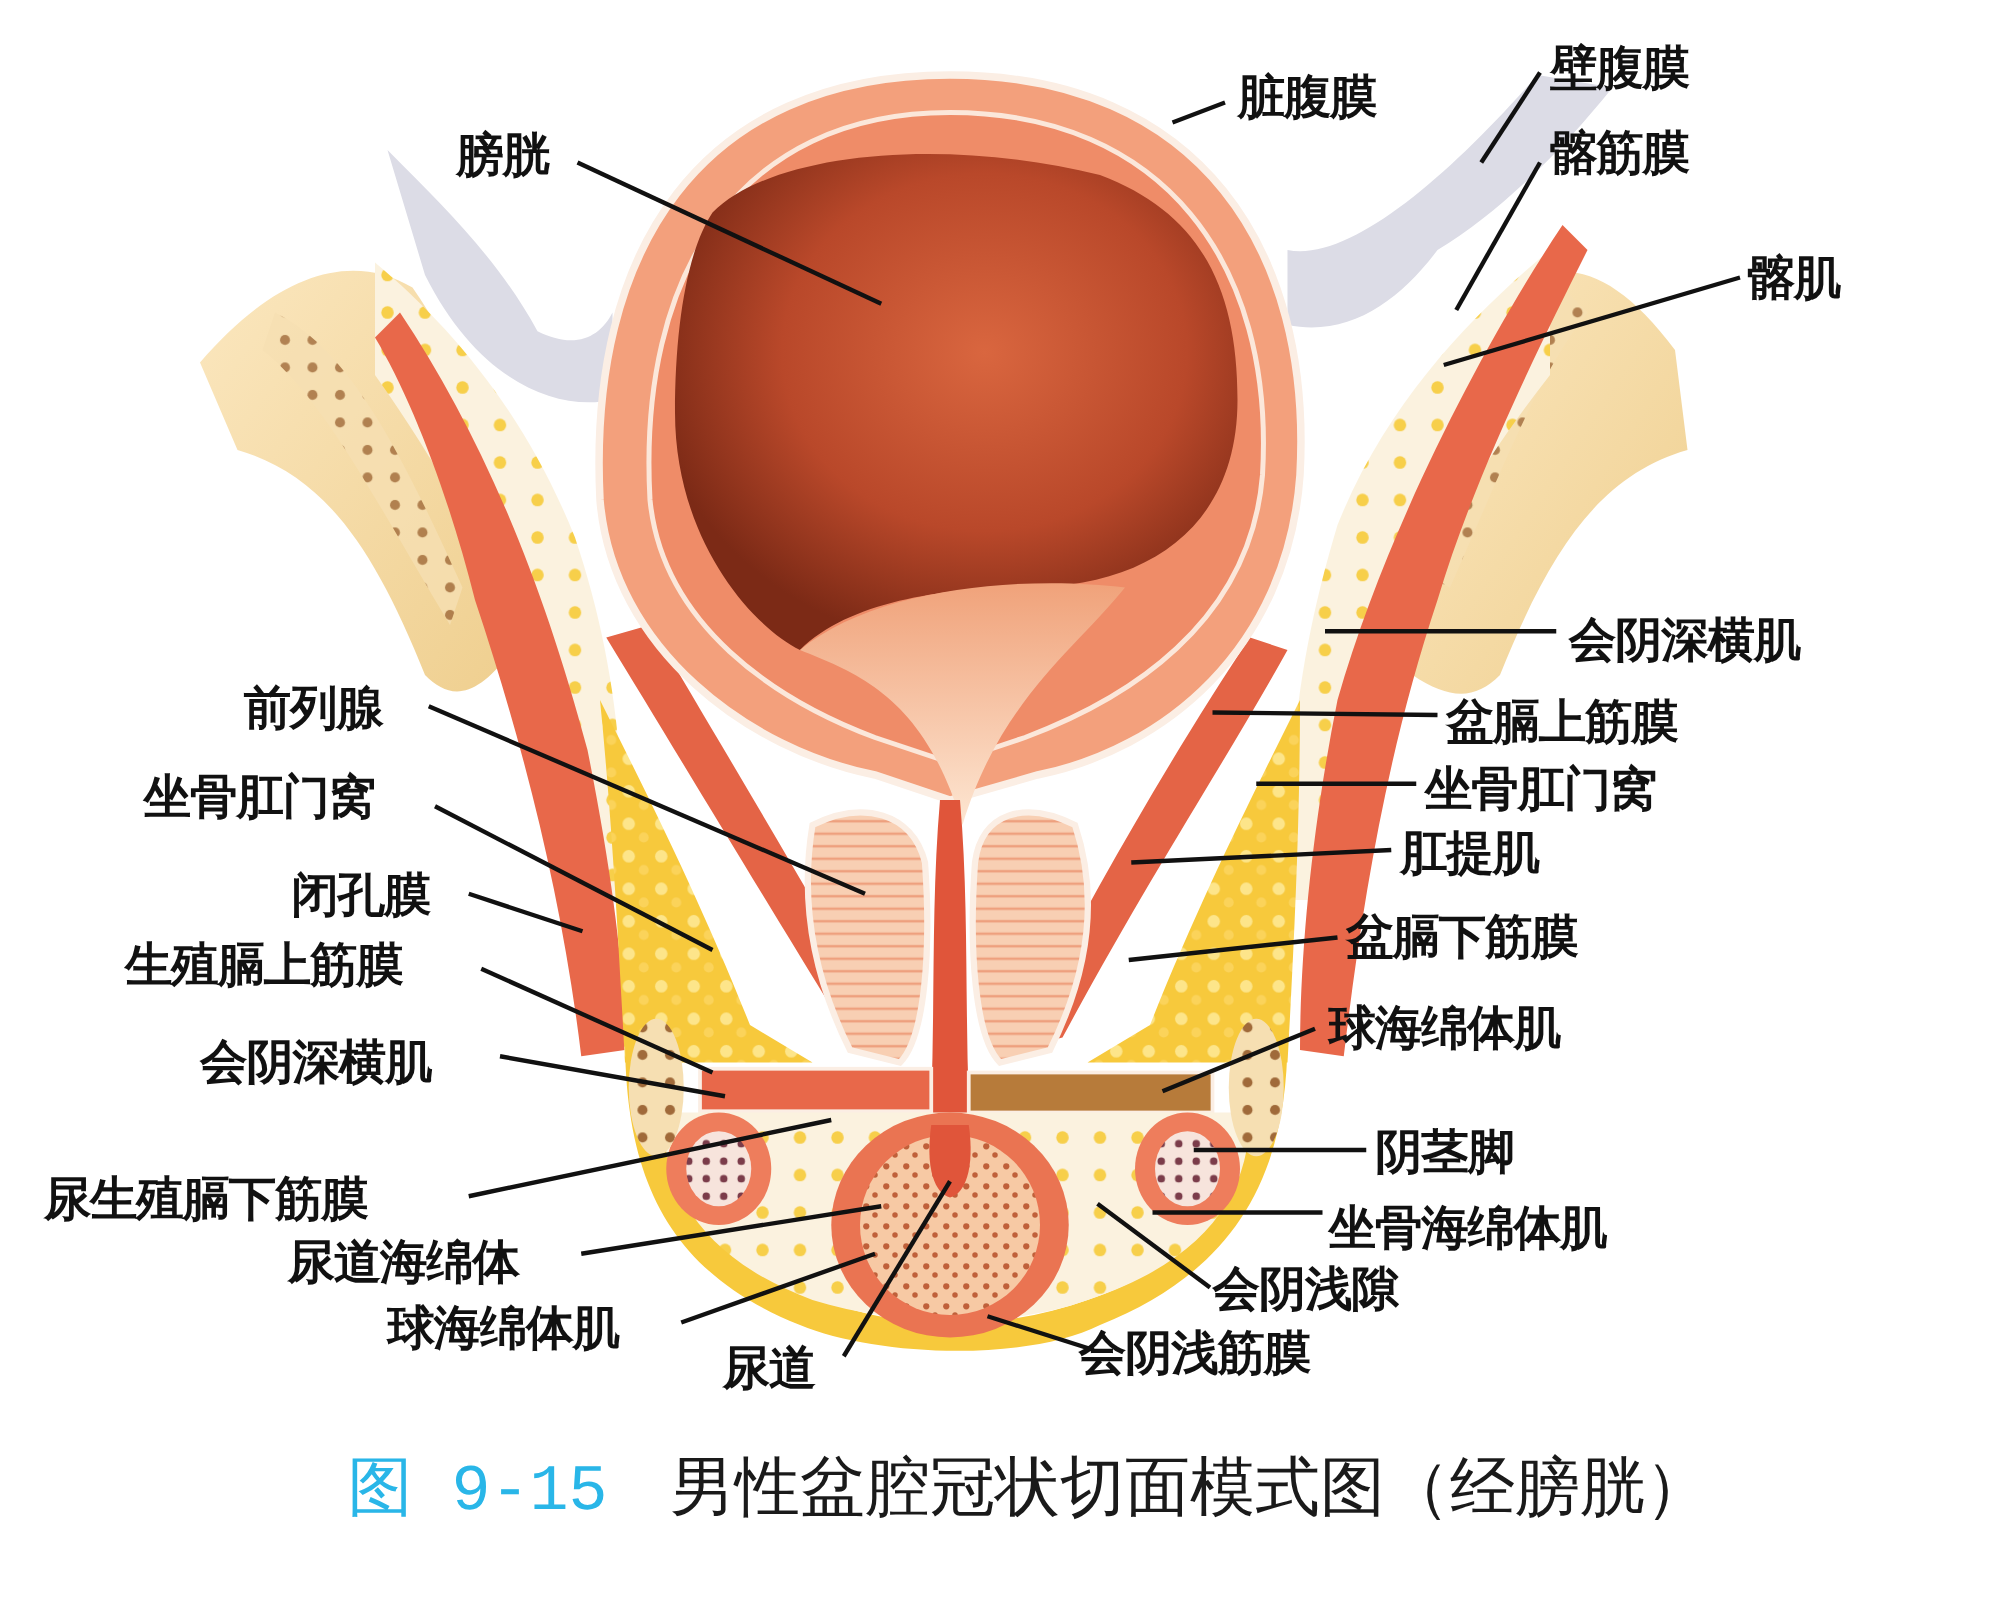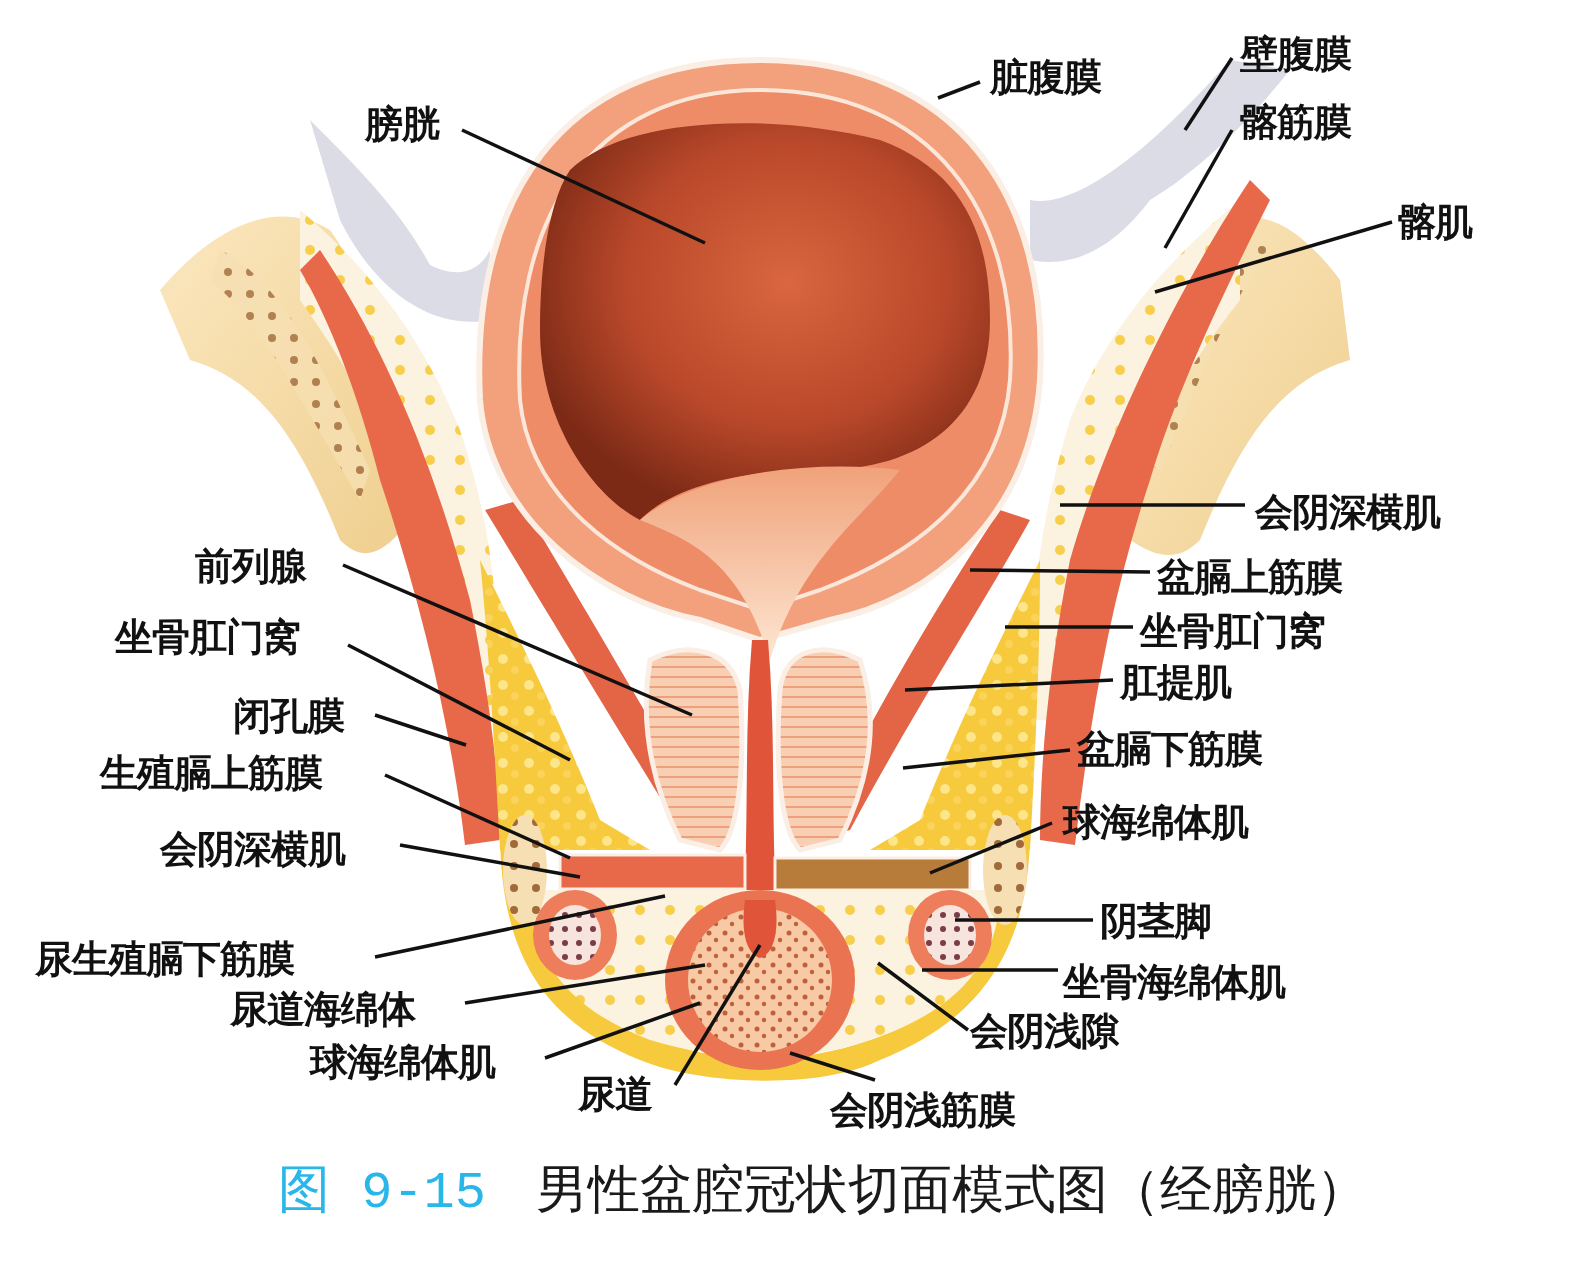--- a/index.html
+++ b/index.html
@@ -145,21 +145,21 @@
   <div class="label" style="left:1398px;top:203px;">髂肌</div>
   <div class="label" style="left:1255px;top:493px;">会阴深横肌</div>
   <div class="label" style="left:1157px;top:558px;">盆膈上筋膜</div>
   <div class="label" style="left:1140px;top:612px;">坐骨肛门窝</div>
   <div class="label" style="left:1120px;top:663px;">肛提肌</div>
   <div class="label" style="left:1077px;top:730px;">盆膈下筋膜</div>
   <div class="label" style="left:1063px;top:803px;">球海绵体肌</div>
   <div class="label" style="left:1100px;top:902px;">阴茎脚</div>
   <div class="label" style="left:1063px;top:952px;margin-top:11px;">坐骨海绵体肌</div>
   <div class="label" style="left:970px;top:1012px;">会阴浅隙</div>
-  <div class="label" style="left:830px;top:1063px;margin-top:28px;">会阴浅筋膜</div>
+  <div class="label" style="left:863px;top:1063px;">会阴浅筋膜</div>
 
   <div class="label" style="left:195px;top:547px;">前列腺</div>
   <div class="label" style="left:115px;top:618px;">坐骨肛门窝</div>
   <div class="label" style="left:233px;top:697px;">闭孔膜</div>
   <div class="label" style="left:100px;top:757px;font-family:Liberation Mono, monospace;">生殖膈上筋膜</div>
   <div class="label" style="left:160px;top:830px;">会阴深横肌</div>
   <div class="label" style="left:35px;top:940px;">尿生殖膈下筋膜</div>
   <div class="label" style="left:230px;top:990px;">尿道海绵体</div>
   <div class="label" style="left:310px;top:1043px;">球海绵体肌</div>
   <div class="label" style="left:578px;top:1075px;">尿道</div>

